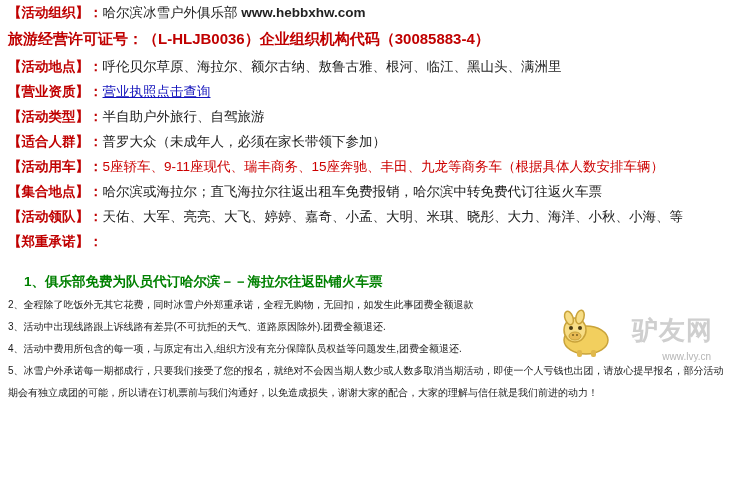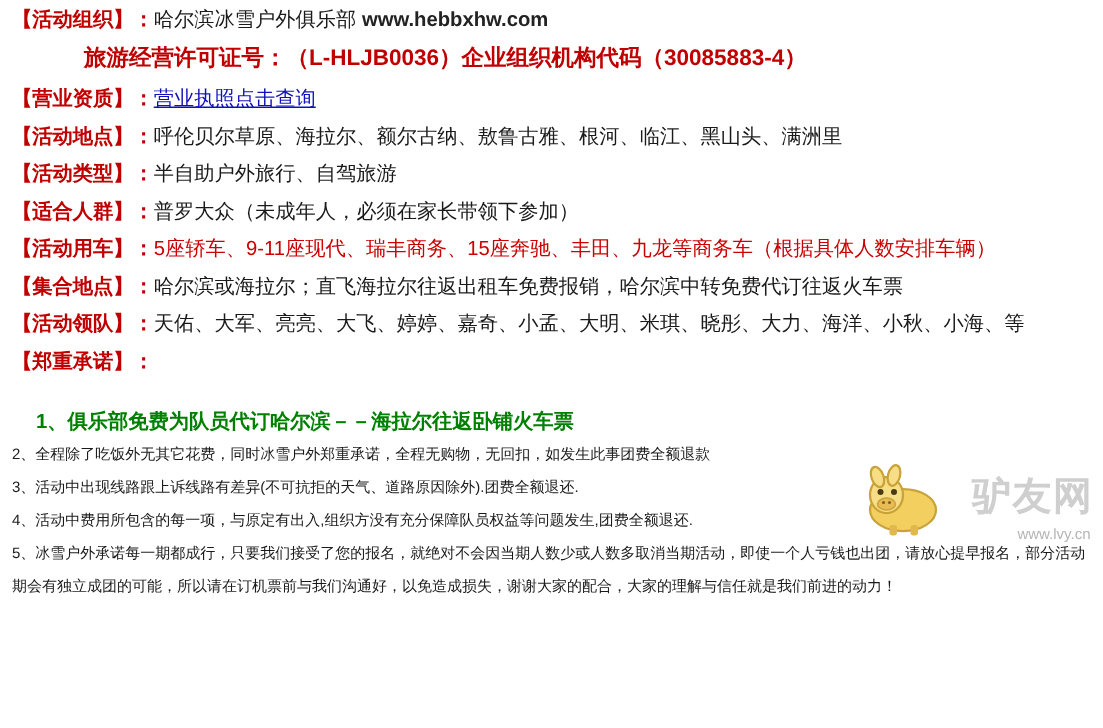--- a/index.html
+++ b/index.html
@@ -73,21 +73,21 @@
     line-height: 22px;
     color: #1a1a1a;
     font-size: 10px;
     word-break: break-all;
   }
   .pitem.wrap {
     white-space: normal;
   }
   .watermark {
     position: absolute;
-    right: 0;
+    right: 16px;
     bottom: 2px;
     width: 160px;
     height: 58px;
     pointer-events: none;
   }
   .wm-text {
     position: absolute;
     right: 6px;
     bottom: 14px;
     font-size: 26px;
@@ -106,42 +106,41 @@
   .wm-mascot {
     position: absolute;
     left: 0px;
     bottom: 4px;
     width: 54px;
     height: 50px;
   }
   .title-row {
     padding-left: 8px;
     line-height: 28px;
-    margin-left: 48px;
   }
 </style>
 </head>
 <body>
 
 <div class="page">
 
   <div class="row">
     <span class="label">【活动组织】</span><span class="colon">：</span><span class="val">哈尔滨冰雪户外俱乐部</span>&nbsp;<a class="val-bold" href="#" style="color:#222;text-decoration:none">www.hebbxhw.com</a>
   </div>
 
   <div class="row title-row">
     <span class="label-red-big">旅游经营许可证号：（L-HLJB0036）企业组织机构代码（30085883-4）</span>
   </div>
 
   <div class="row">
-    <span class="label">【营业资质】</span><span class="colon">：</span><a class="val-link" href="#">营业执照点击查询</a>
+    <span class="label">【活动地点】</span><span class="colon">：</span><span class="val">呼伦贝尔草原、海拉尔、额尔古纳、敖鲁古雅、根河、临江、黑山头、满洲里</span>
   </div>
 
   <div class="row">
-    <span class="label">【活动地点】</span><span class="colon">：</span><span class="val">呼伦贝尔草原、海拉尔、额尔古纳、敖鲁古雅、根河、临江、黑山头、满洲里</span>
+    <span class="label">【营业资质】</span><span class="colon">：</span><a class="val-link" href="#">营业执照点击查询</a>
   </div>
 
   <div class="row">
     <span class="label">【活动类型】</span><span class="colon">：</span><span class="val">半自助户外旅行、自驾旅游</span>
   </div>
 
   <div class="row">
     <span class="label">【适合人群】</span><span class="colon">：</span><span class="val">普罗大众（未成年人，必须在家长带领下参加）</span>
   </div>
 

